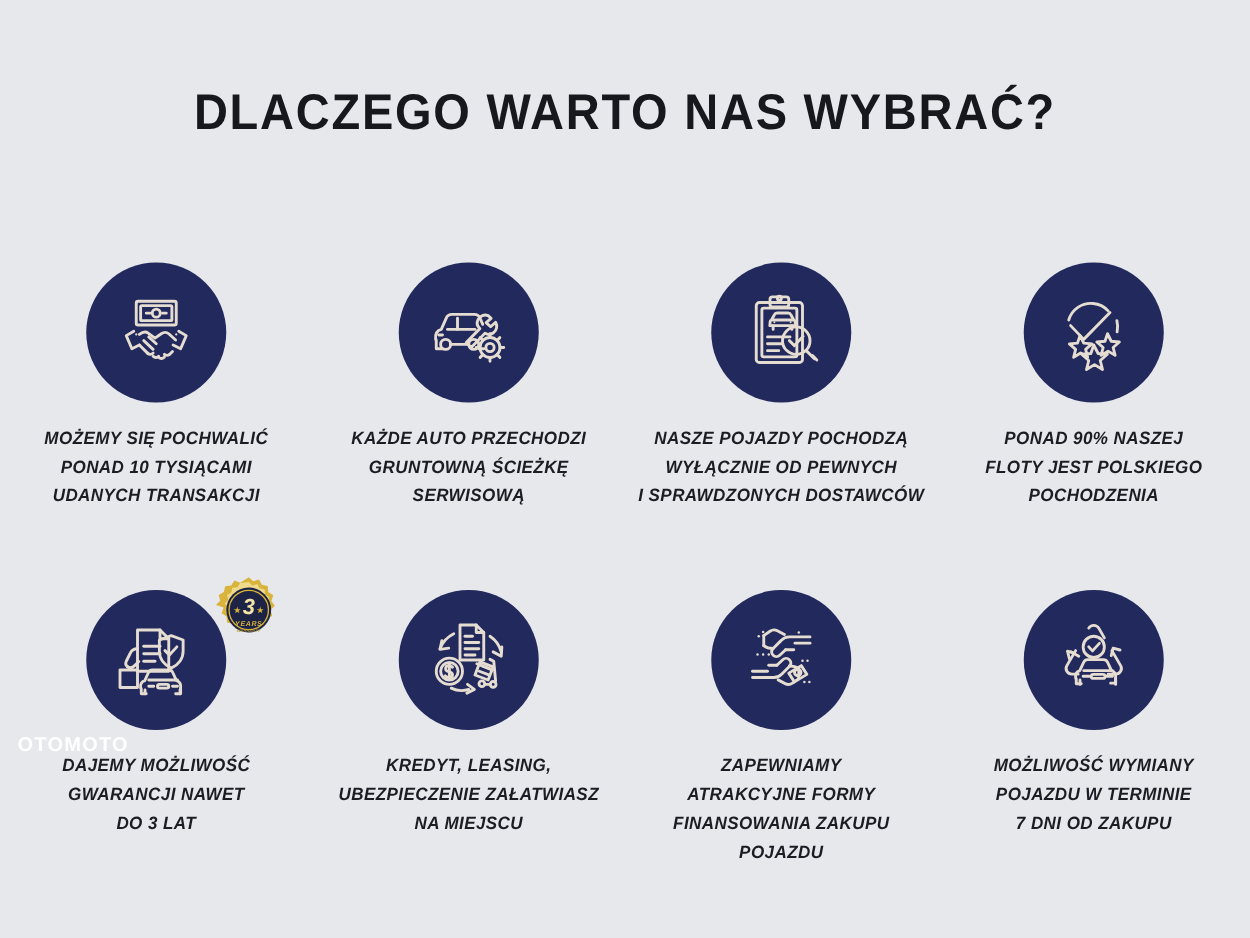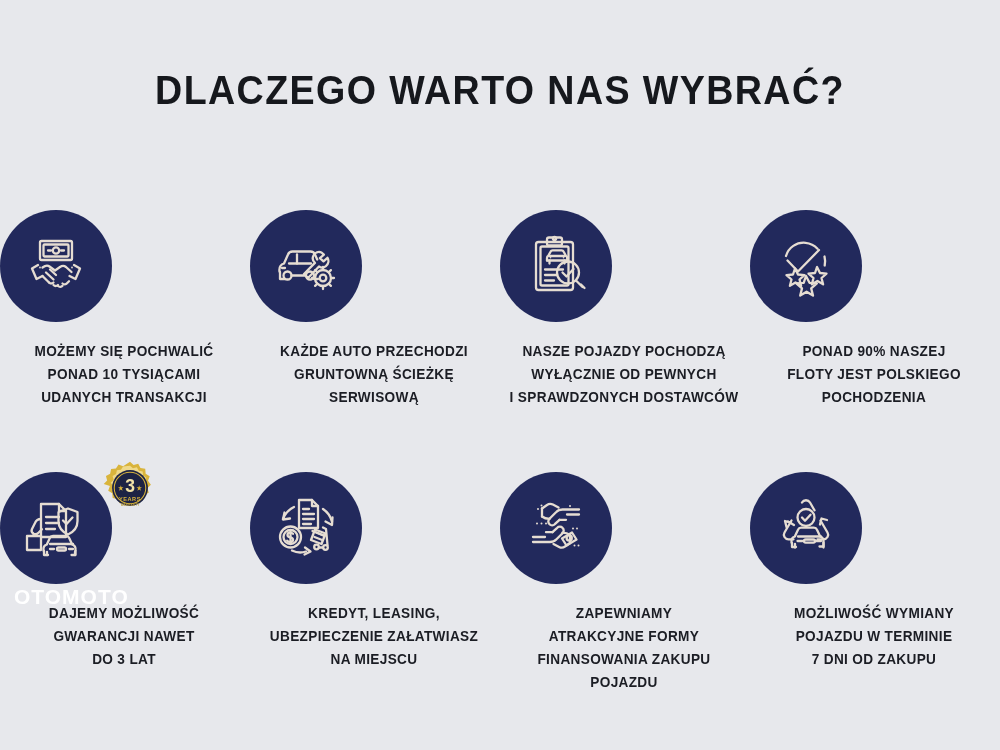--- a/index.html
+++ b/index.html
@@ -39,21 +39,22 @@
     left: 0;
     width: 1000px;
     display: grid;
     grid-template-columns: repeat(4, 250px);
     grid-template-rows: 262px 262px;
   }
   .cell {
     position: relative;
     display: flex;
     flex-direction: column;
-    align-items: flex-start;
+    align-items: center;
+    font-style: italic;
   }
   .icon-wrap {
     position: relative;
     width: 112px;
     height: 112px;
     margin-top: 10px;
   }
   .circle {
     width: 112px;
     height: 112px;
@@ -90,21 +91,21 @@
   }
   .logo {
     position: absolute;
     left: 14px;
     bottom: 10px;
     height: 30px;
     display: flex;
     align-items: center;
   }
   .logo-text {
-    font-size: 21px;
+    font-size: 16px;
     font-weight: 700;
     letter-spacing: 1px;
     color: #ffffff;
     font-family: "Liberation Sans", sans-serif;
   }
 </style>
 </head>
 <body>
 
 <div class="banner">

